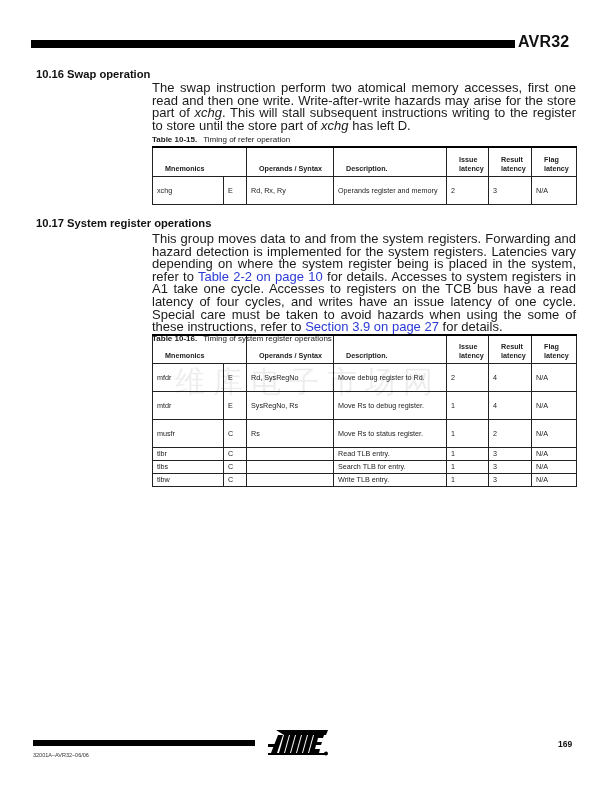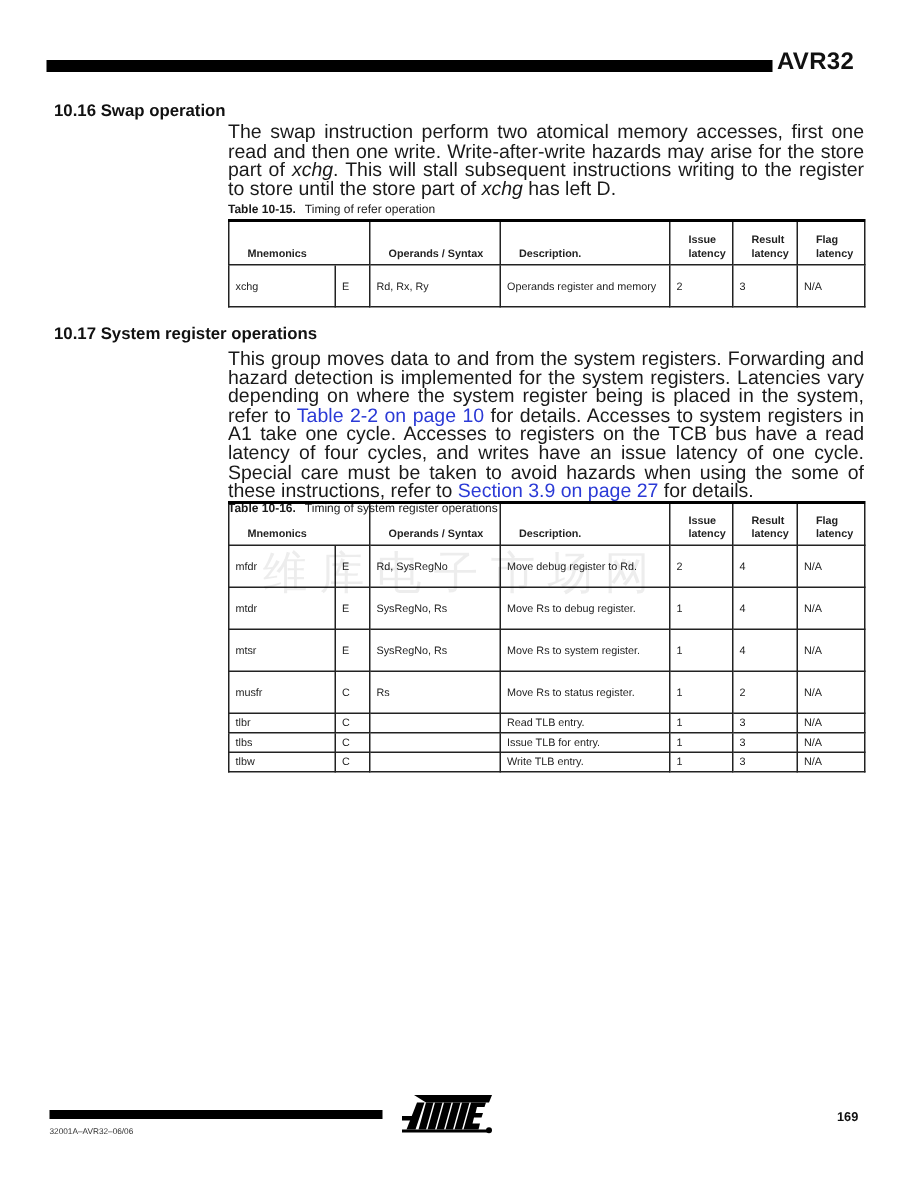--- a/index.html
+++ b/index.html
@@ -135,29 +135,20 @@
     <tr class="r2">
       <td>mtdr</td>
       <td>E</td>
       <td>SysRegNo, Rs</td>
       <td>Move Rs to debug register.</td>
       <td>1</td>
       <td>4</td>
       <td>N/A</td>
     </tr>
     <tr class="r2">
-      <td>mtsr</td>
-      <td>E</td>
-      <td>SysRegNo, Rs</td>
-      <td>Move Rs to system register.</td>
-      <td>1</td>
-      <td>4</td>
-      <td>N/A</td>
-    </tr>
-    <tr class="r2">
       <td>musfr</td>
       <td>C</td>
       <td>Rs</td>
       <td>Move Rs to status register.</td>
       <td>1</td>
       <td>2</td>
       <td>N/A</td>
     </tr>
     <tr class="r1">
       <td>tlbr</td>
@@ -165,21 +156,21 @@
       <td></td>
       <td>Read TLB entry.</td>
       <td>1</td>
       <td>3</td>
       <td>N/A</td>
     </tr>
     <tr class="r1">
       <td>tlbs</td>
       <td>C</td>
       <td></td>
-      <td>Issue TLB for entry.</td>
+      <td>Search TLB for entry.</td>
       <td>1</td>
       <td>3</td>
       <td>N/A</td>
     </tr>
     <tr class="r1">
       <td>tlbw</td>
       <td>C</td>
       <td></td>
       <td>Write TLB entry.</td>
       <td>1</td>

